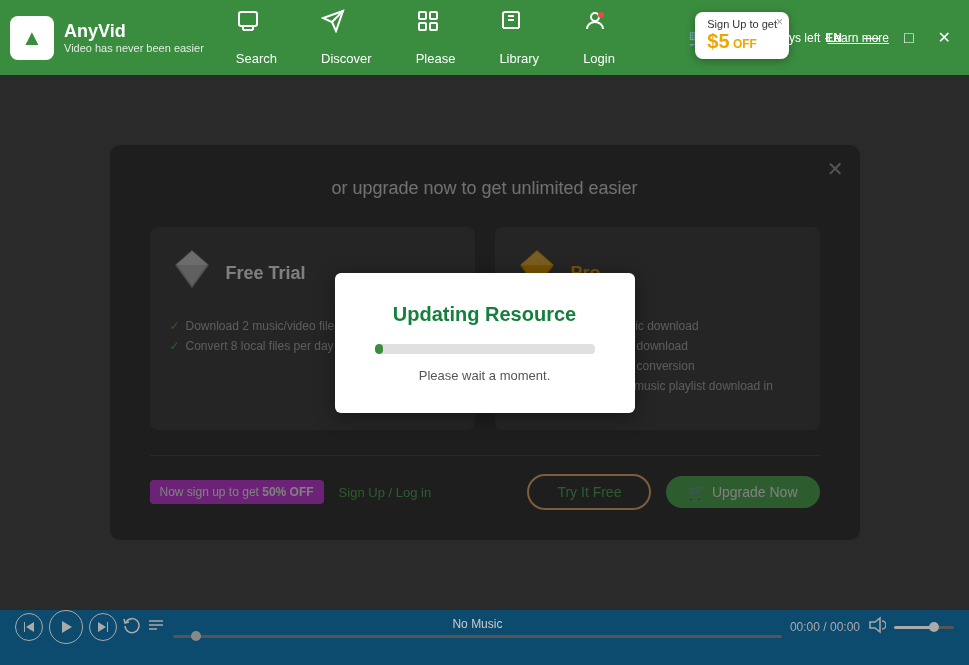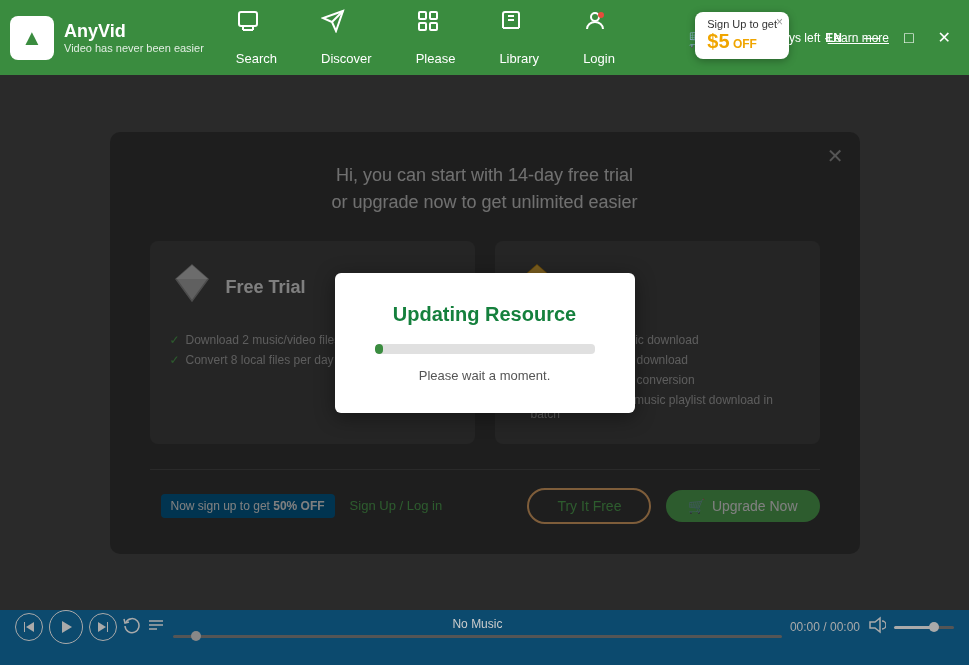--- a/index.html
+++ b/index.html
@@ -226,27 +226,26 @@
 
     
     .modal-bottom {
       display: flex;
       align-items: center;
       gap: 15px;
       border-top: 1px solid #555;
       padding-top: 18px;
     }
     .promo-tag {
-      background: #0369a1;
+      background: #d946ef;
       color: #fff;
       border-radius: 4px;
       padding: 5px 10px;
       font-size: 12px;
       white-space: nowrap;
-      margin-left: 11px;
     }
     .promo-tag .percent { color: #fff; font-weight: bold; }
     .signup-link {
       color: #5ab85c;
       font-size: 13px;
       cursor: pointer;
       text-decoration: none;
     }
     .spacer { flex: 1; }
     .try-free-btn {
@@ -513,21 +512,20 @@
     <span>20 days left · </span>
     <a style="color:#fff;text-decoration:underline;cursor:pointer;">Learn more</a>
   </div>
 </div>
 
 <div class="main-area">
 
   <div class="sub-modal">
     <span class="sub-modal-close">✕</span>
     <div class="sub-modal-title">
-      <div>Hi, you can start with 14-day free trial</div>
       <div>or upgrade now to get unlimited easier</div>
     </div>
 
     <div class="plans-row">
 
       <div class="plan-card">
         <div class="plan-header">
           <div class="diamond-icon">
             <svg width="44" height="44" viewBox="0 0 44 44" fill="none">
               <polygon points="22,4 38,18 22,40 6,18" fill="#c0c0c0" stroke="#999" stroke-width="1.5"></polygon>

